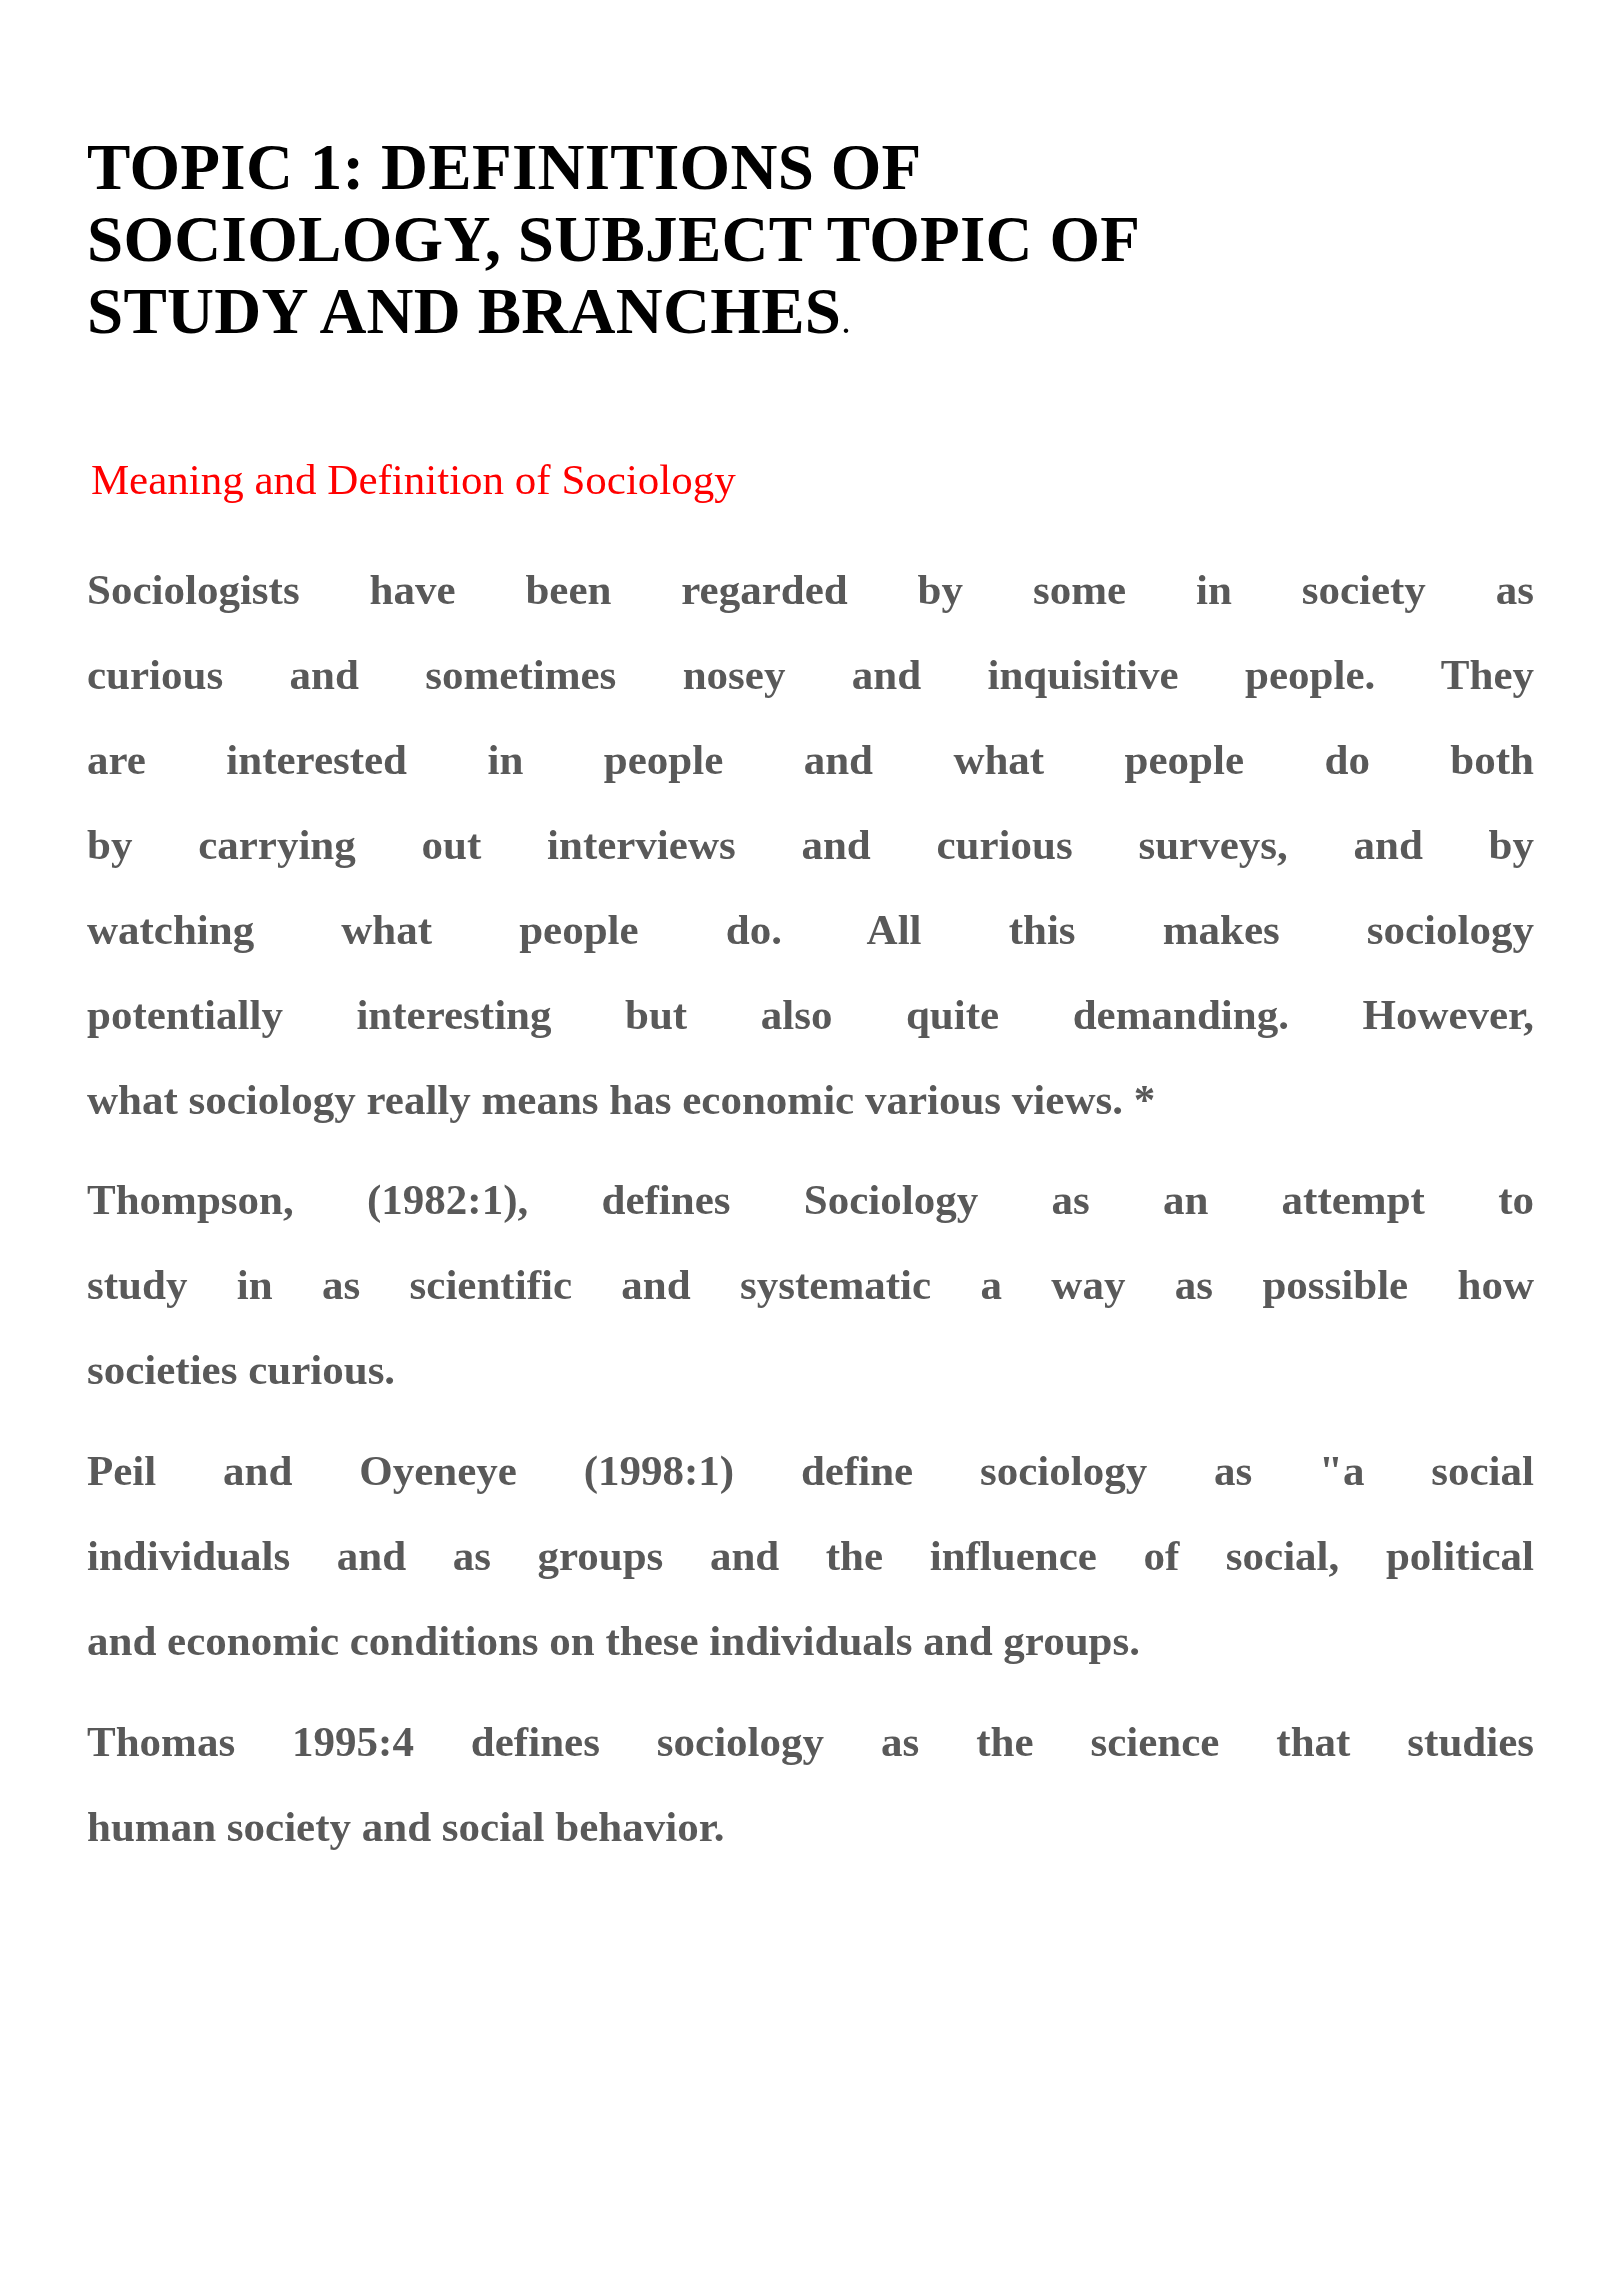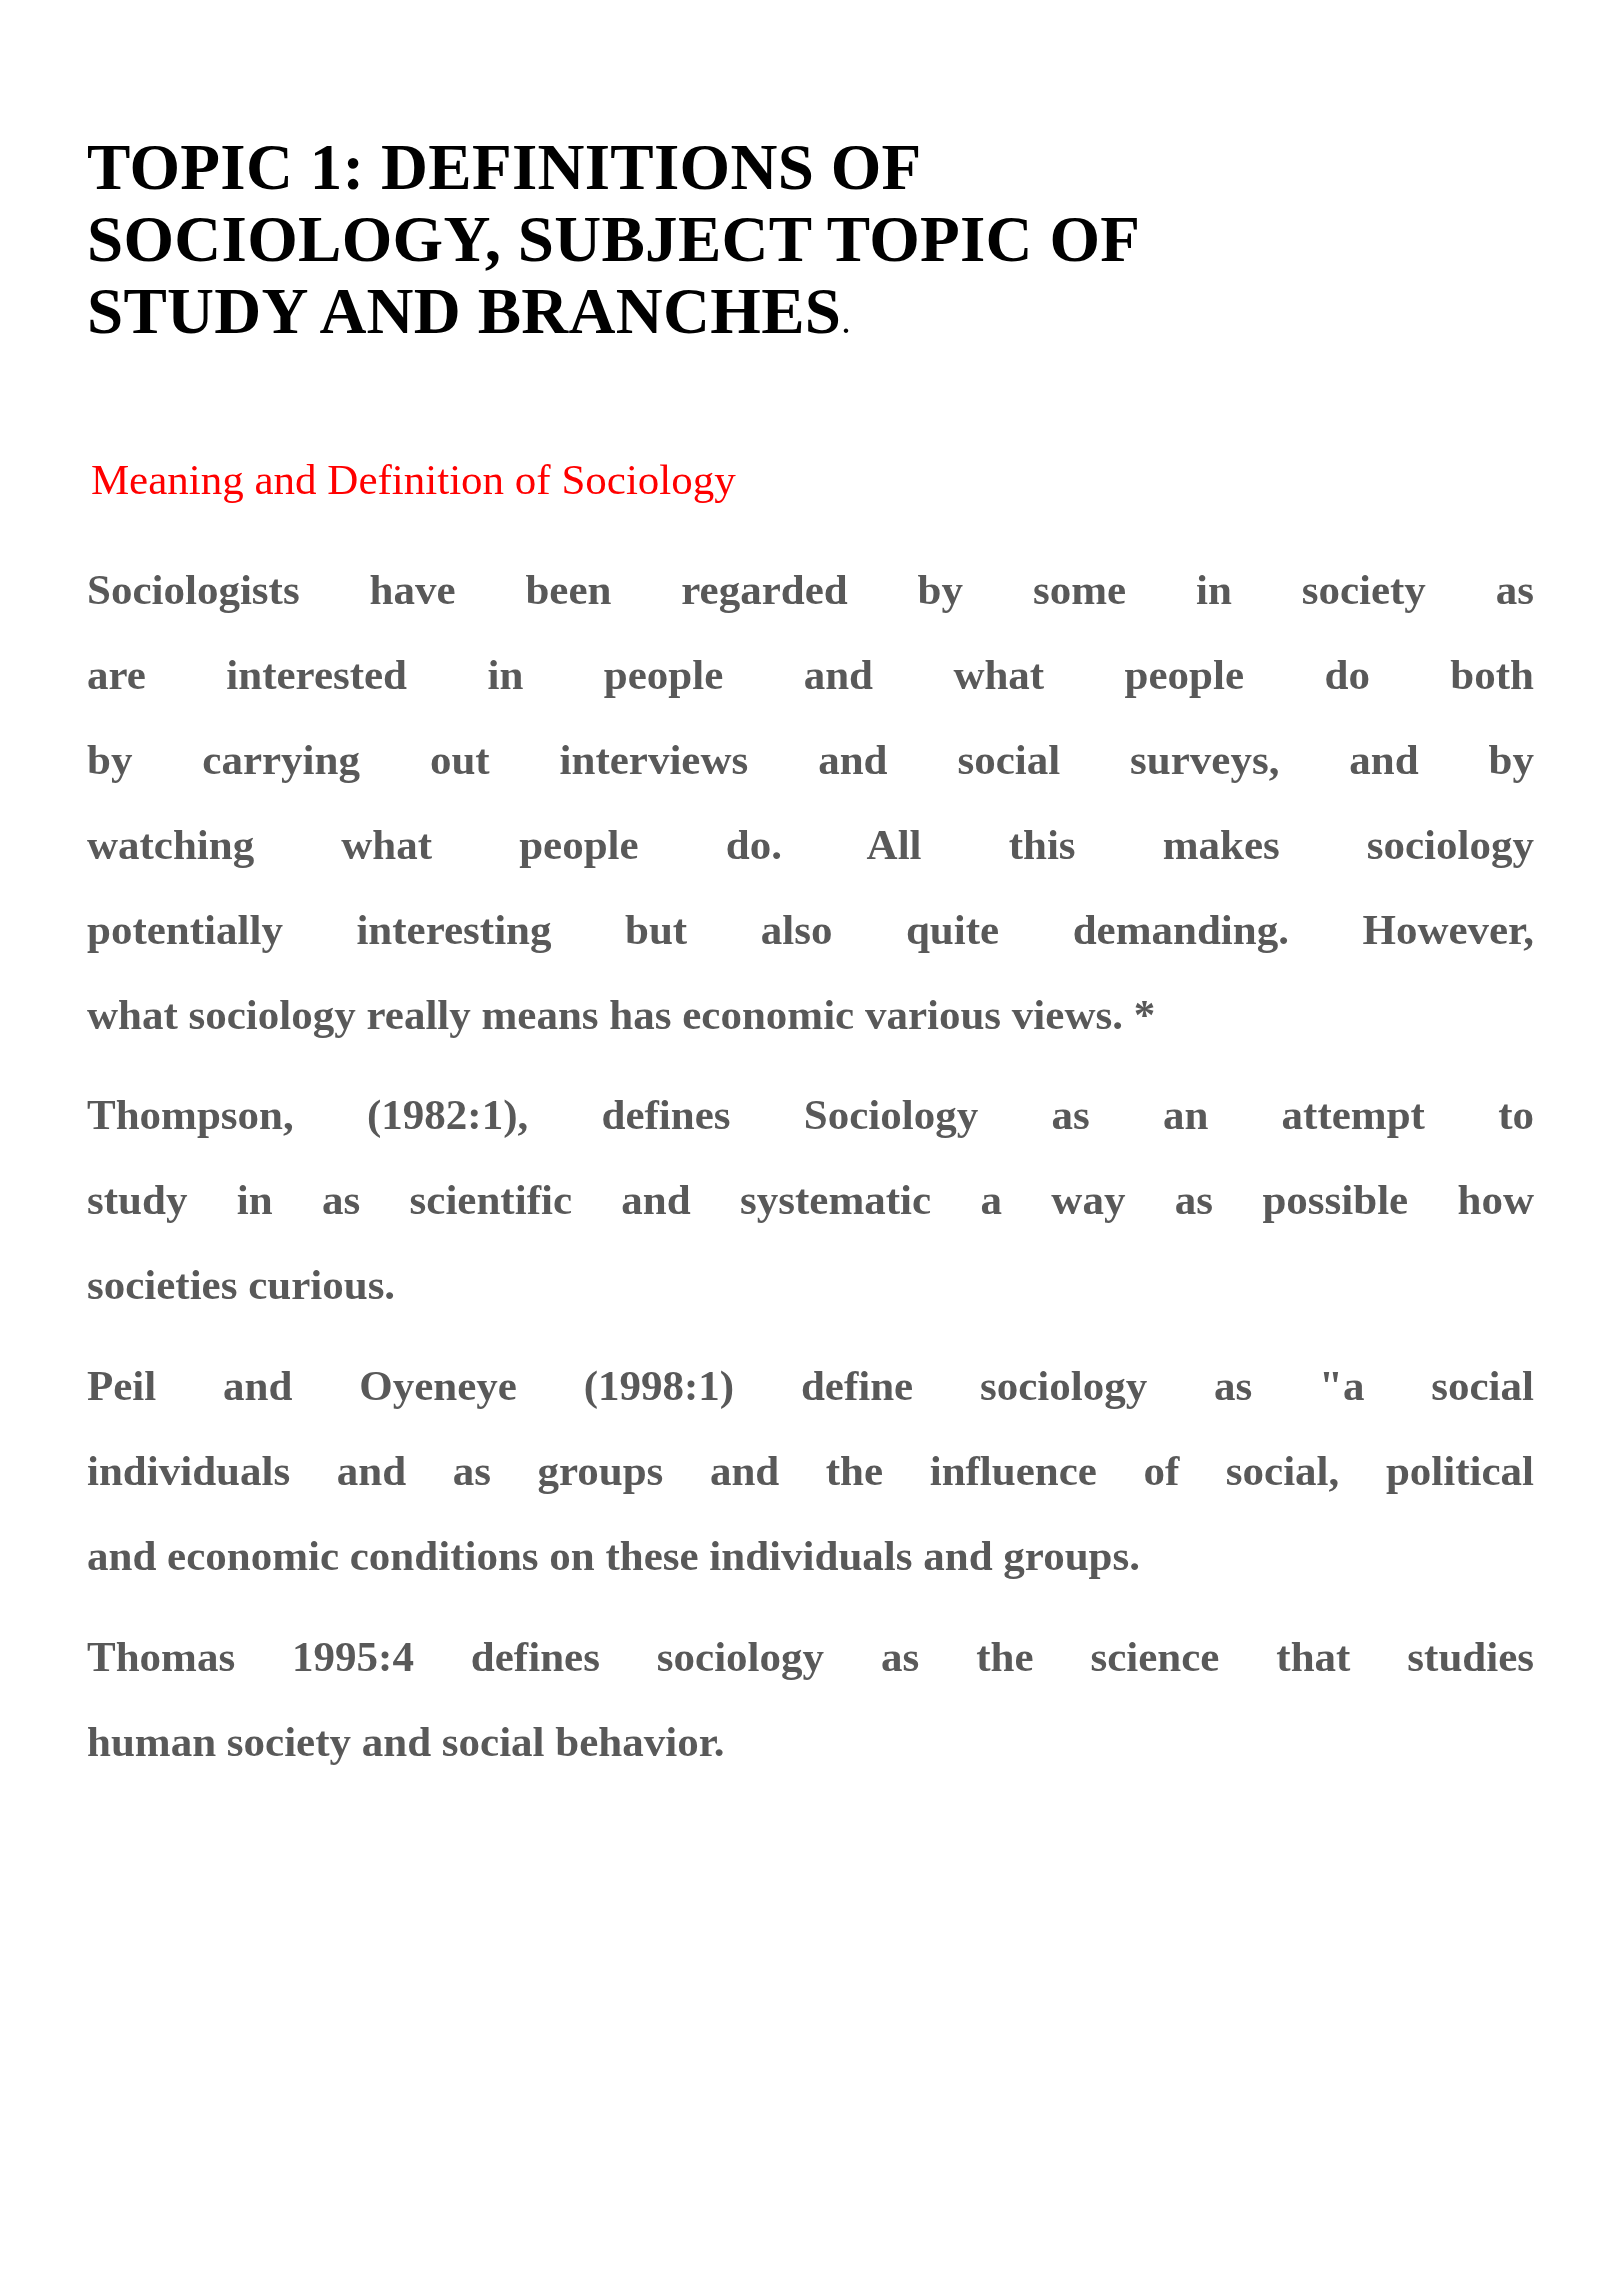--- a/index.html
+++ b/index.html
@@ -66,22 +66,23 @@
 
 <div class="page">
 
   <h1 class="doc-title"><span class="title-line">TOPIC 1: DEFINITIONS OF</span><span class="title-line">SOCIOLOGY, SUBJECT TOPIC OF</span><span class="title-line">STUDY AND BRANCHES</span><span class="title-period">.</span></h1>
 
   <h2 class="section-heading">Meaning and Definition of Sociology</h2>
 
   <div class="paragraphs" id="paragraphs">
       <div class="para">
         <div class="line">Sociologists have been regarded by some in society as</div>
+        <div class="line">curious and sometimes nosey and inquisitive people. They</div>
         <div class="line">are interested in people and what people do both</div>
-        <div class="line">by carrying out interviews and social surveys, and by</div>
+        <div class="line">by carrying out interviews and curious surveys, and by</div>
         <div class="line">watching what people do. All this makes sociology</div>
         <div class="line">potentially interesting but also quite demanding. However,</div>
         <div class="line last">what sociology really means has economic various views. *</div>
       </div>
       <div class="para">
         <div class="line">Thompson, (1982:1), defines Sociology as an attempt to</div>
         <div class="line">study in as scientific and systematic a way as possible how</div>
         <div class="line last">societies curious.</div>
       </div>
       <div class="para">

